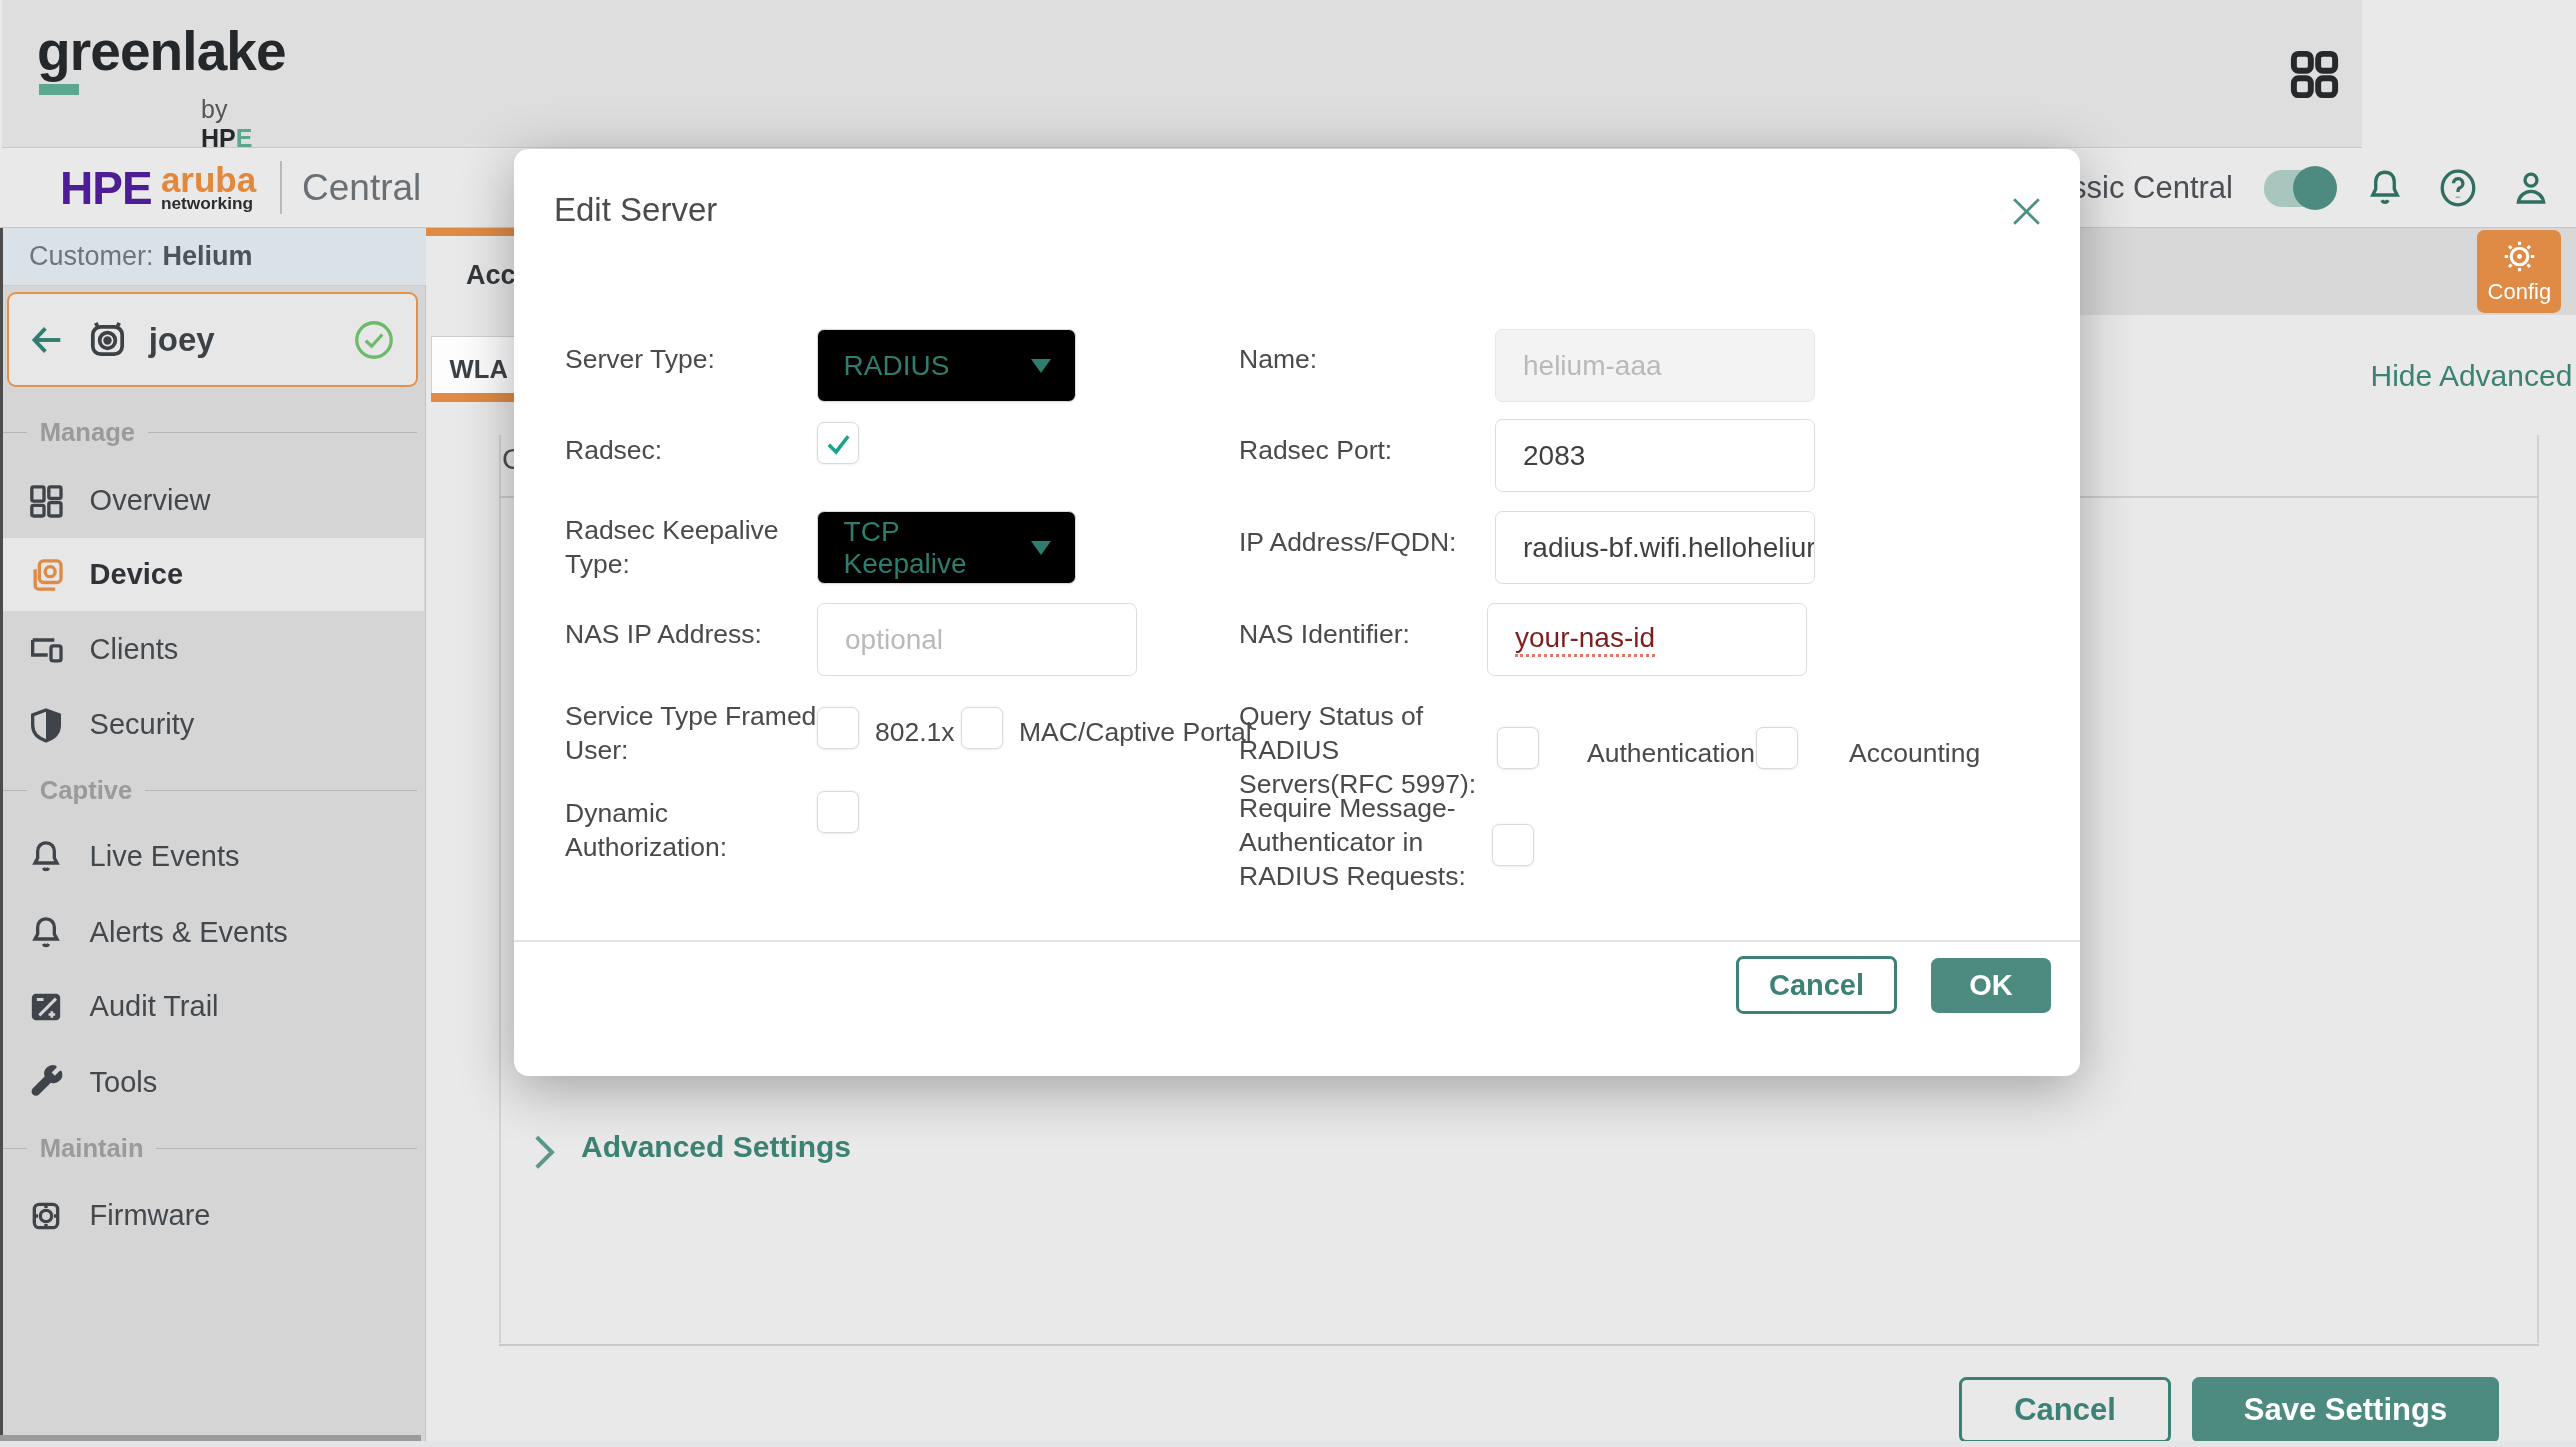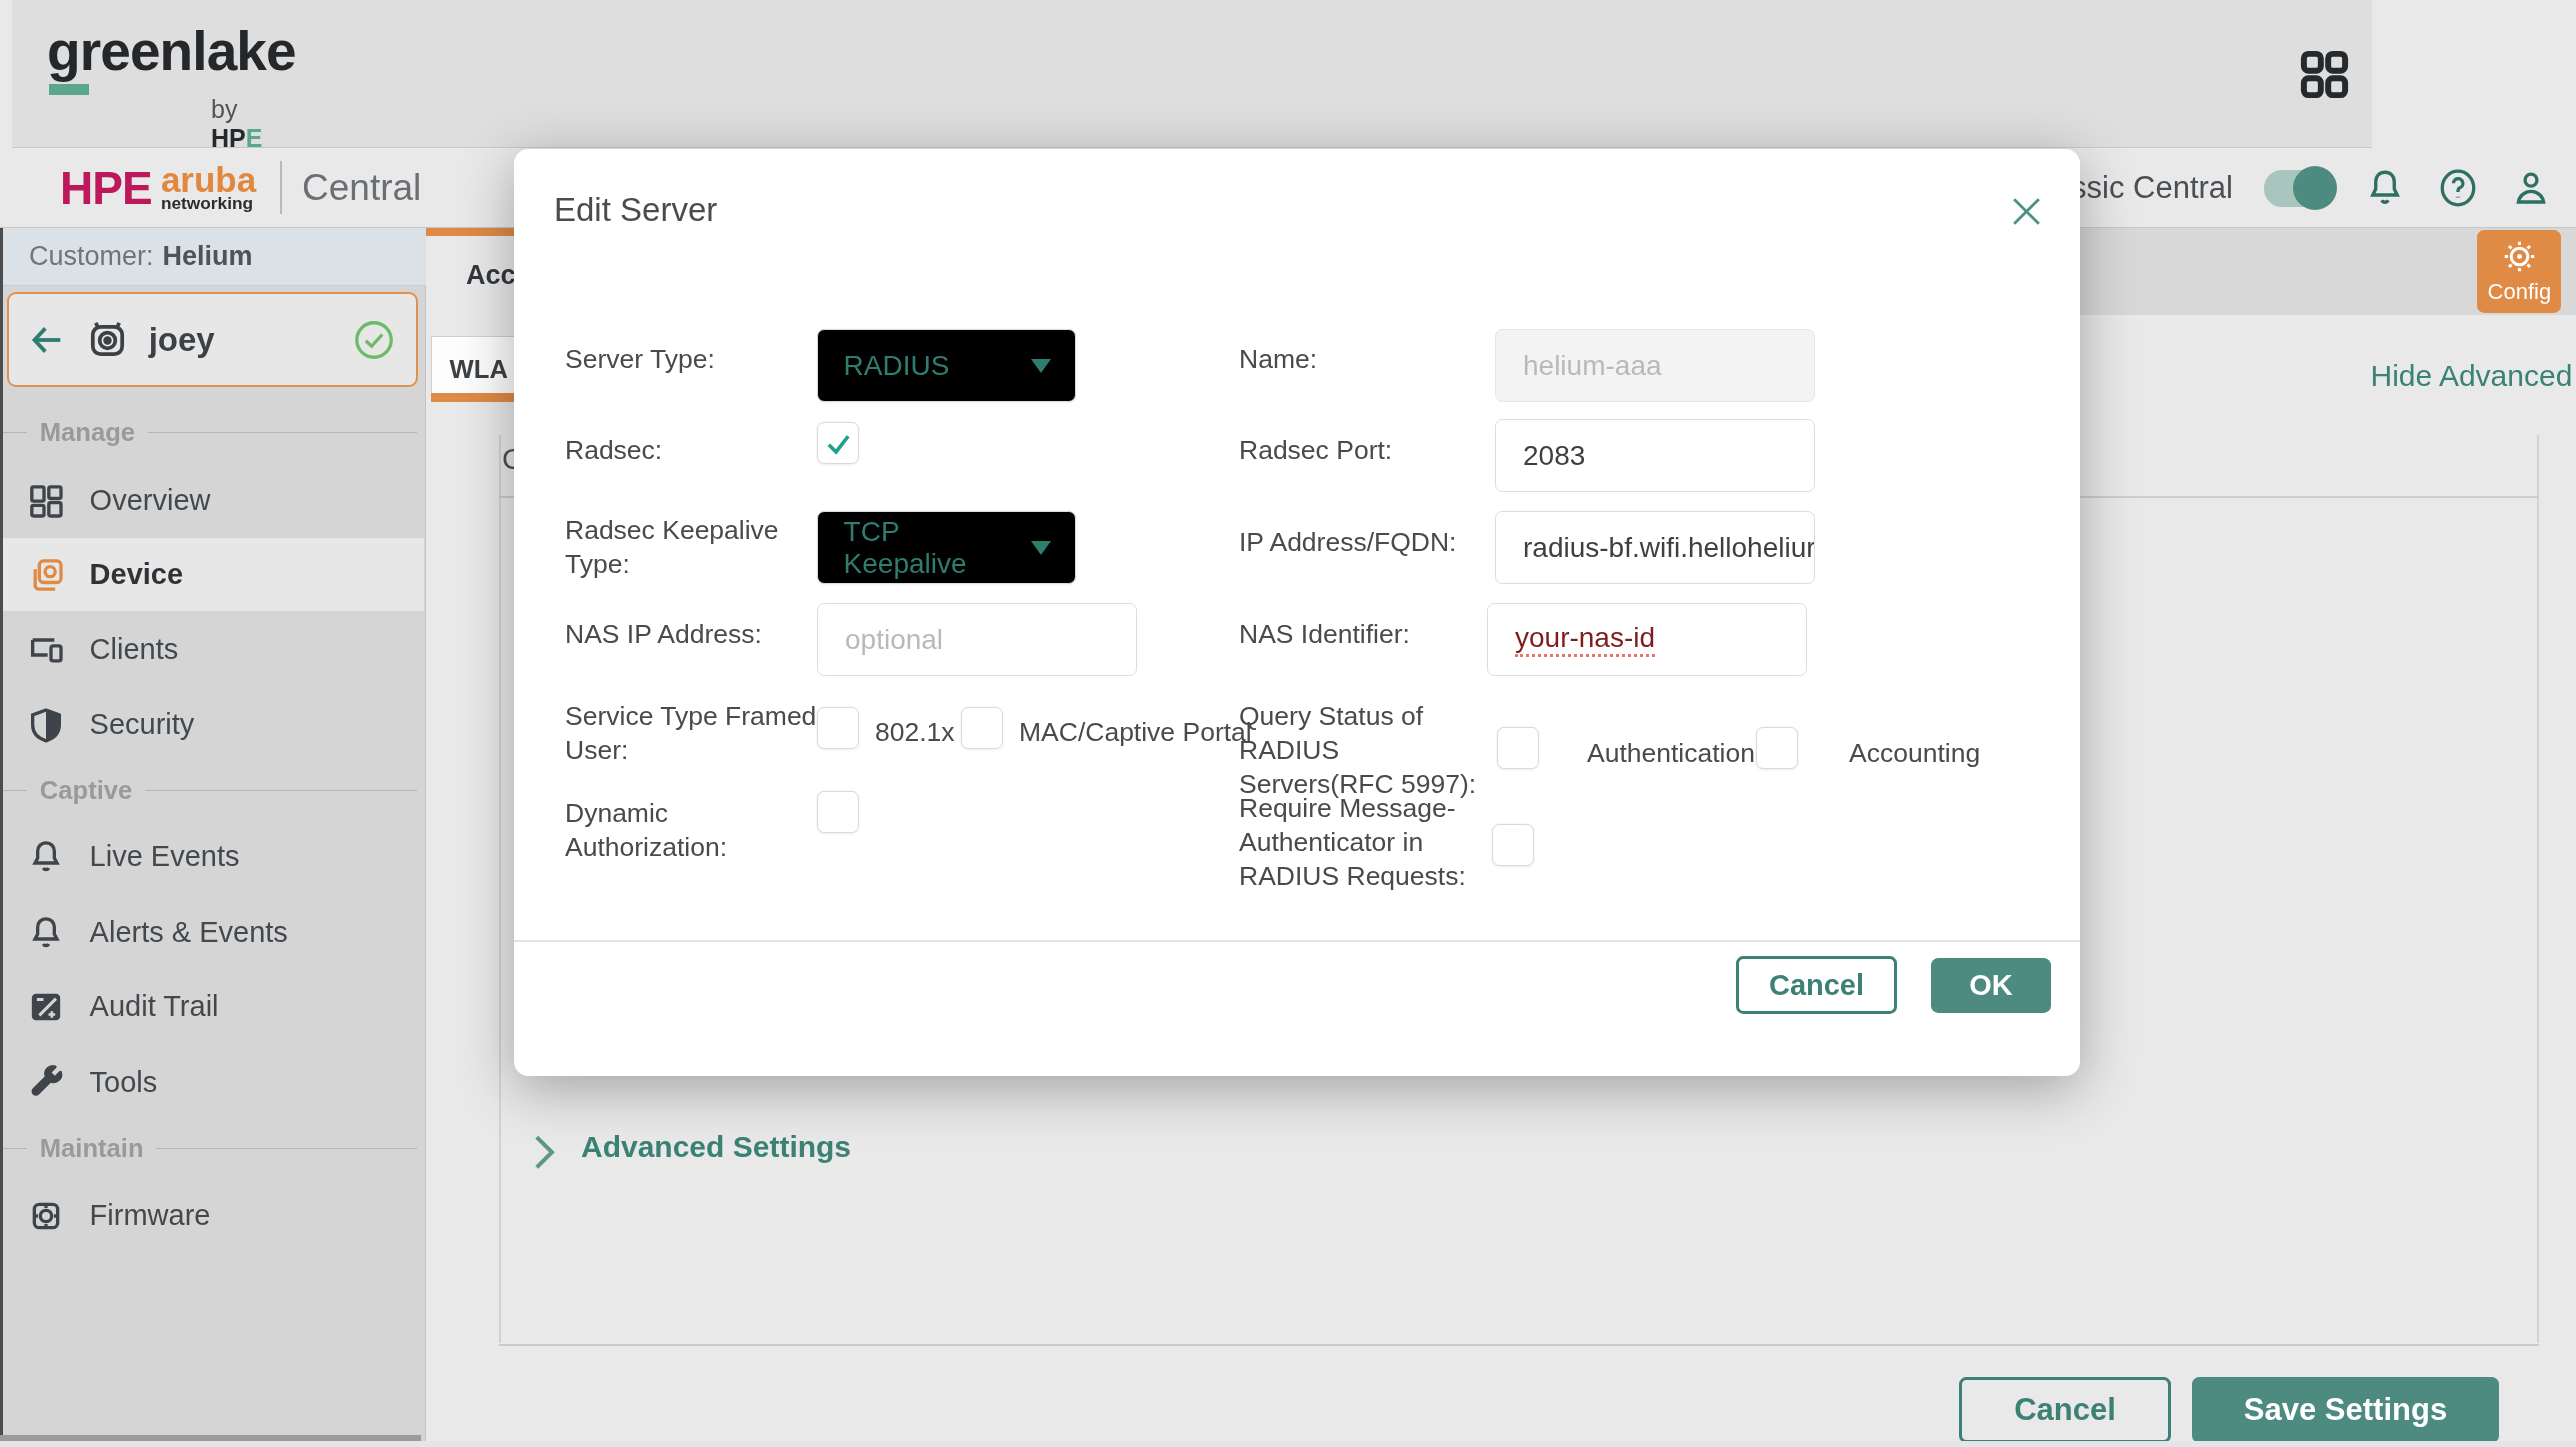--- a/index.html
+++ b/index.html
@@ -1,33 +1,33 @@
 <!DOCTYPE html>
 <html style="font-size:14.6px"><head>
 <meta charset="utf-8">
 <style>
   * { margin:0; padding:0; box-sizing:border-box; }
   html,body { background:#bfbfbf; }
   body { font-family:"Liberation Sans","DejaVu Sans",sans-serif; }
   .screen{ position:relative; width:2576px; height:1448px; background:#e9e9e9; overflow:hidden; }
 
   
-  .header1{ position:absolute; left:12px; top:0; width:2360px; height:148px; background:#dedede; border-bottom:1.8px solid #c9c9c9; }
+  .header1{ position:absolute; left:2px; top:0; width:2360px; height:148px; background:#dedede; border-bottom:1.8px solid #c9c9c9; }
   .gl-logo{ position:absolute; left:35px; top:24px; }
   .gl-brand{ font-size:55px; font-weight:bold; color:#25282b; letter-spacing:-0.9px; line-height:1; }
   .gl-bar{ position:absolute; left:1.8px; top:60px; width:40px; height:11px; background:#5ba68f; }
   .gl-by{ position:absolute; left:164px; top:71px; font-size:25px; color:#555; }
   .gl-hpe{ font-weight:bold; color:#26292c; }
   .gl-e{ color:#5ba68f; font-weight:bold; }
   .apps-btn{ position:absolute; right:20px; top:47px; width:55px; height:55px; color:#26292c; cursor:pointer; }
 
   
   .header2{ position:absolute; left:0; top:148px; width:2576px; height:80px; background:#e9e9e9; border-bottom:1.8px solid #c6c6c6; }
   .aruba-logo{ position:absolute; left:60px; top:12.8px; display:flex; align-items:center; }
-  .hpe-big{ font-size:46px; font-weight:bold; color:#be185d; letter-spacing:-0.9px; }
+  .hpe-big{ font-size:46px; font-weight:bold; color:#4c1d95; letter-spacing:-0.9px; }
   .aruba-stack{ margin-left:9px; line-height:0.9; }
   .aruba-word{ font-size:35px; font-weight:bold; color:#e1883c; letter-spacing:0; }
   .networking-word{ font-size:17.3px; font-weight:bold; color:#2b2e31; }
   .logo-div{ width:1.8px; height:53px; background:#b9b9b9; margin:0 20px 0 24px; }
   .central-word{ font-size:37px; color:#6a6f74; }
   .hdr2-right{ position:absolute; right:24px; top:0; height:80px; display:flex; align-items:center; gap:31px; }
   .classic-label{ font-size:31px; color:#4a4f54; }
   .toggle{ position:relative; width:69px; height:37px; border-radius:18px; background:#a9c6be; cursor:pointer; }
   .toggle .knob{ position:absolute; right:-3.7px; top:-3.7px; width:44px; height:44px; border-radius:50%; background:#4d8b80; }
   .hicon{ width:42px; height:42px; color:#2e6f62; cursor:pointer; }

